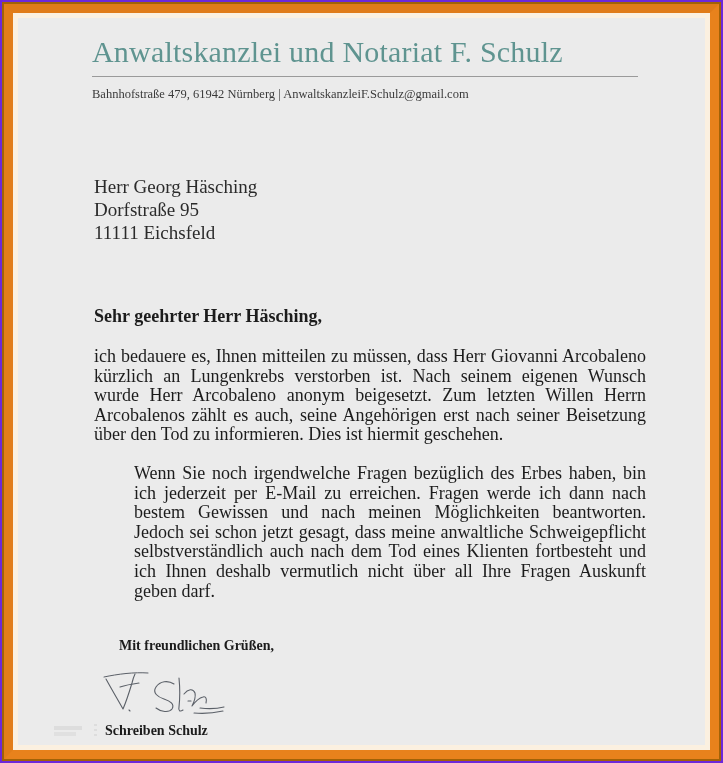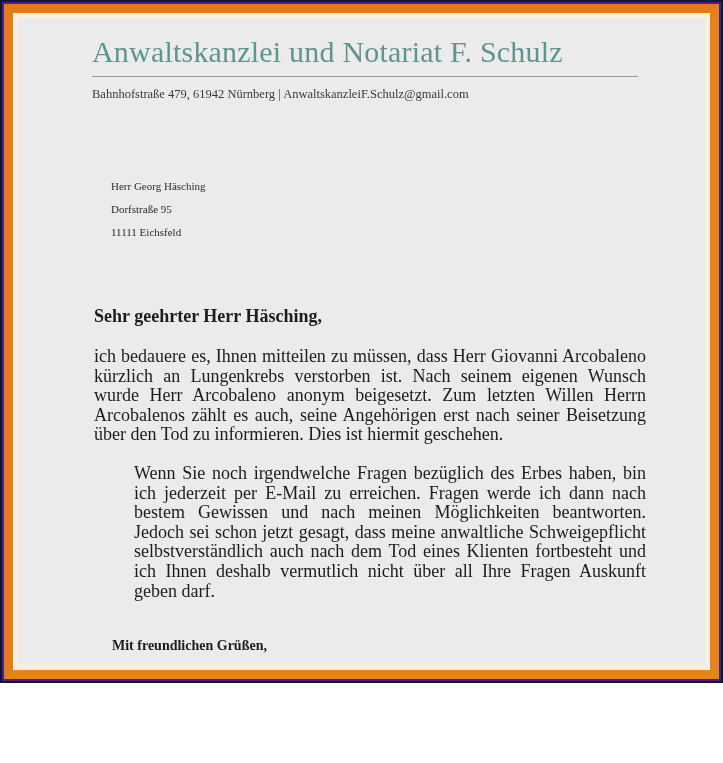--- a/index.html
+++ b/index.html
@@ -12,24 +12,24 @@
     width: 723px;
     height: 763px;
     overflow: hidden;
     font-family: "Liberation Serif", "DejaVu Serif", serif;
   }
 
   
   .page {
     position: relative;
     width: 723px;
-    height: 683px;
+    height: 763px;
     box-sizing: border-box;
-    background: #4c1d95;
-    border: 2px solid #0f172a;
+    background: #a16207;
+    border: 2px solid #6d28d9;
   }
   .frame-orange {
     position: absolute;
     left: 2px; top: 2px; right: 2px; bottom: 2px;
     box-sizing: border-box;
     border: 9px solid #e8821c;
     border-top-color: #e07b18;
     border-left-color: #e27d19;
     background: transparent;
     pointer-events: none;
@@ -74,23 +74,23 @@
     margin-top: 9px;
     font-size: 12.5px;
     line-height: 16px;
     color: #3a3a3a;
     white-space: nowrap;
   }
 
   
   .recipient {
     position: absolute;
-    left: 93px;
+    left: 76px;
     top: 157px;
-    font-size: 11px;
+    font-size: 19px;
     line-height: 23px;
     color: #2b2b2b;
   }
   .recipient div { white-space: nowrap; }
 
   
   .letter-body {
     position: absolute;
     left: 76px;
     top: 288px;
@@ -110,21 +110,21 @@
     text-align: justify;
     text-justify: inter-word;
     margin: 0 0 19px 0;
     hyphens: none;
   }
   .para:last-child { margin-bottom: 0; margin-left: 40px; }
 
   
   .closing {
     position: absolute;
-    left: 94px;
+    left: 101px;
     top: 618px;
     font-size: 14px;
     font-weight: bold;
     line-height: 20px;
     color: #1c1c1c;
     white-space: nowrap;
   }
   .signature {
     position: absolute;
     left: 78px;

